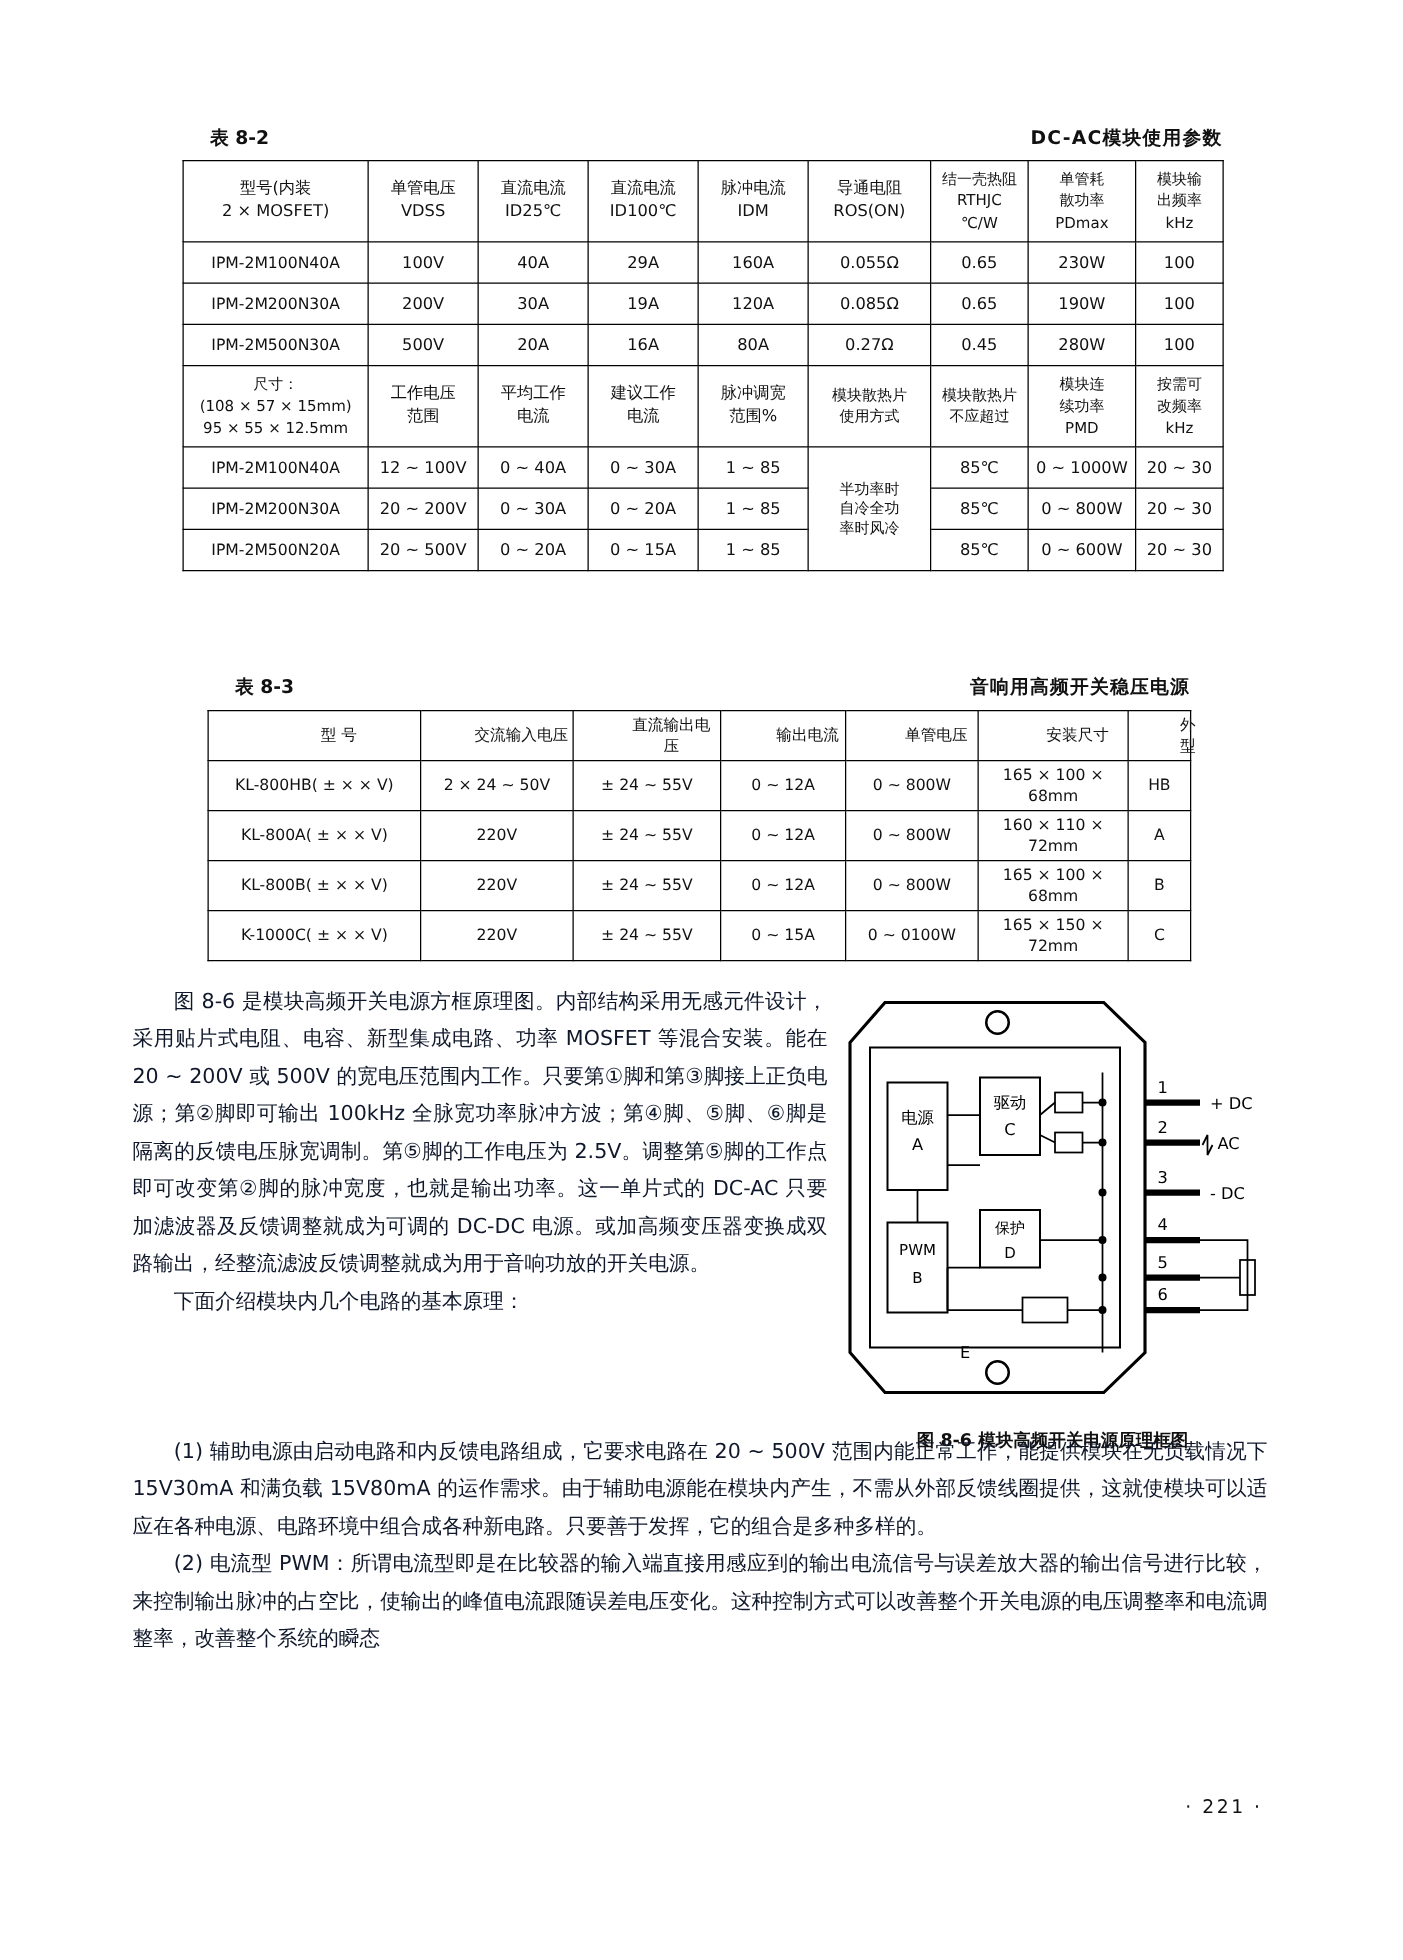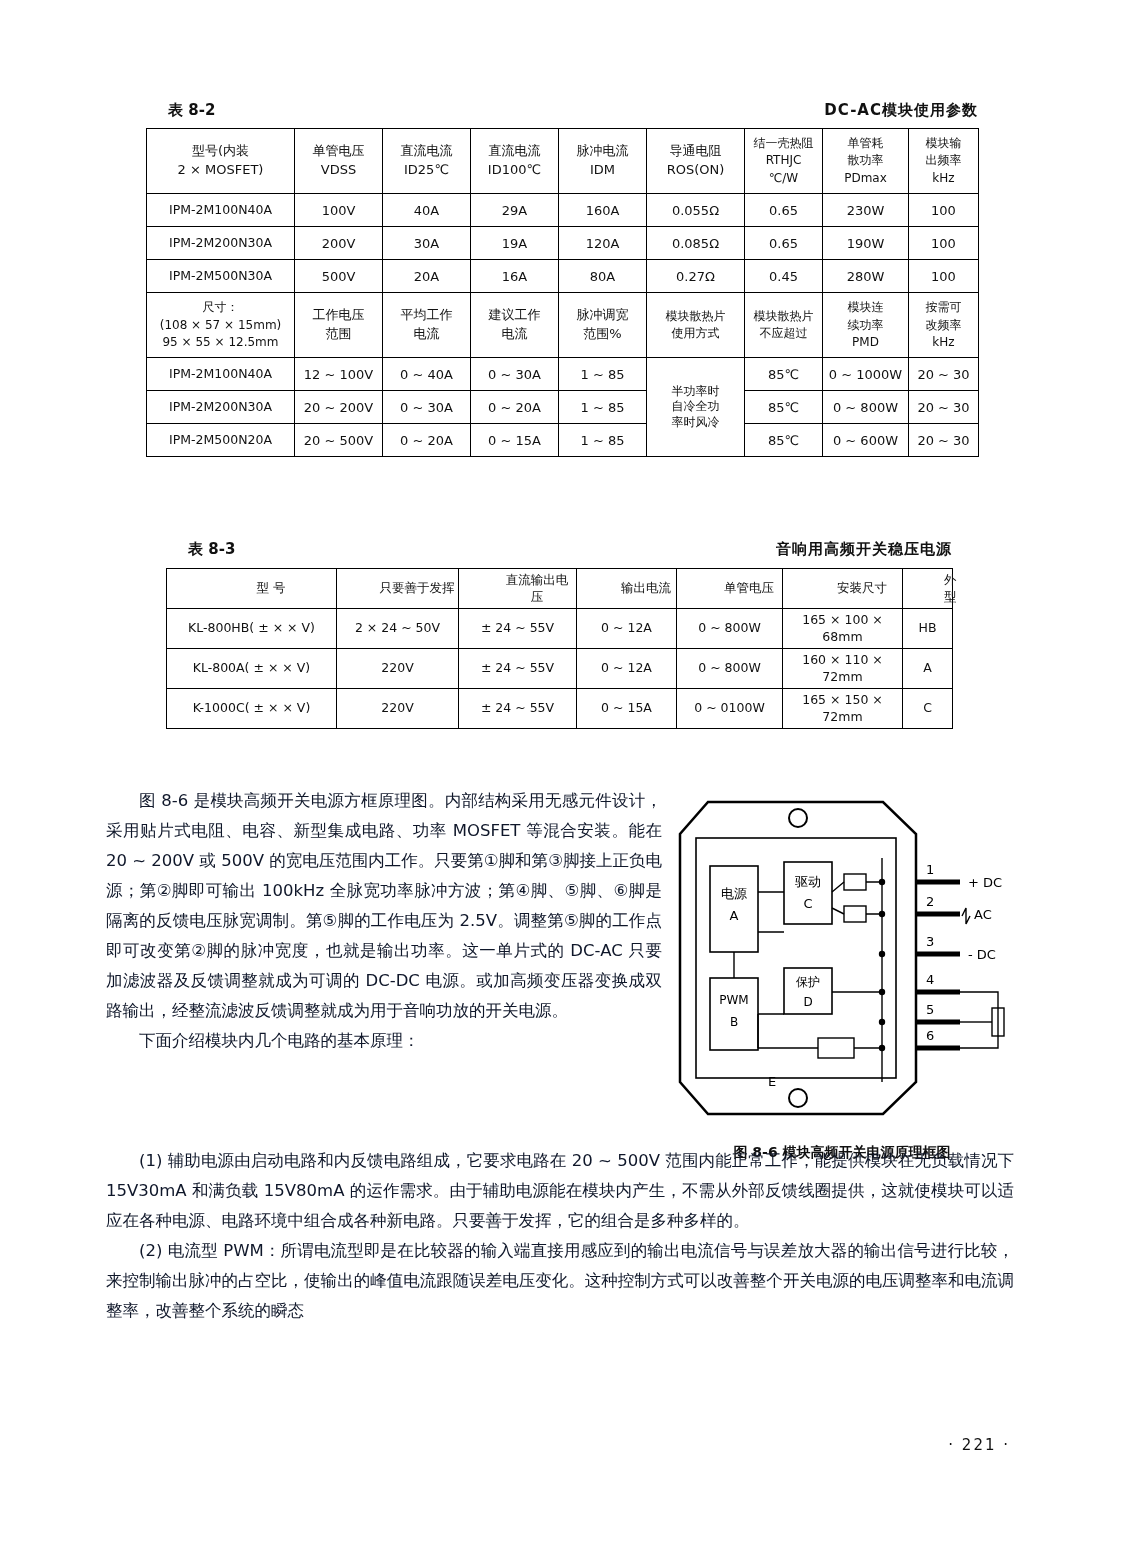--- a/index.html
+++ b/index.html
@@ -336,21 +336,21 @@
         <col style="width:122px">
         <col style="width:118px">
         <col style="width:100px">
         <col style="width:106px">
         <col style="width:120px">
         <col style="width:50px">
       </colgroup>
       <tbody>
         <tr class="hdrow">
           <td>型    号</td>
-          <td>只要善于发挥</td>
+          <td>交流输入电压</td>
           <td>直流输出电压</td>
           <td>输出电流</td>
           <td>单管电压</td>
           <td>安装尺寸</td>
           <td>外  型</td>
         </tr>
         <tr>
           <td>KL-800HB( ± × × V)</td>
           <td>2 × 24 ~ 50V</td>
           <td>± 24 ~ 55V</td>
@@ -360,20 +360,29 @@
           <td>HB</td>
         </tr>
         <tr>
           <td>KL-800A( ± × × V)</td>
           <td>220V</td>
           <td>± 24 ~ 55V</td>
           <td>0 ~ 12A</td>
           <td>0 ~ 800W</td>
           <td>160 × 110 × 72mm</td>
           <td>A</td>
+        </tr>
+        <tr>
+          <td>KL-800B( ± × × V)</td>
+          <td>220V</td>
+          <td>± 24 ~ 55V</td>
+          <td>0 ~ 12A</td>
+          <td>0 ~ 800W</td>
+          <td>165 × 100 × 68mm</td>
+          <td>B</td>
         </tr>
         <tr>
           <td>K-1000C( ± × × V)</td>
           <td>220V</td>
           <td>± 24 ~ 55V</td>
           <td>0 ~ 15A</td>
           <td>0 ~ 0100W</td>
           <td>165 × 150 × 72mm</td>
           <td>C</td>
         </tr>

